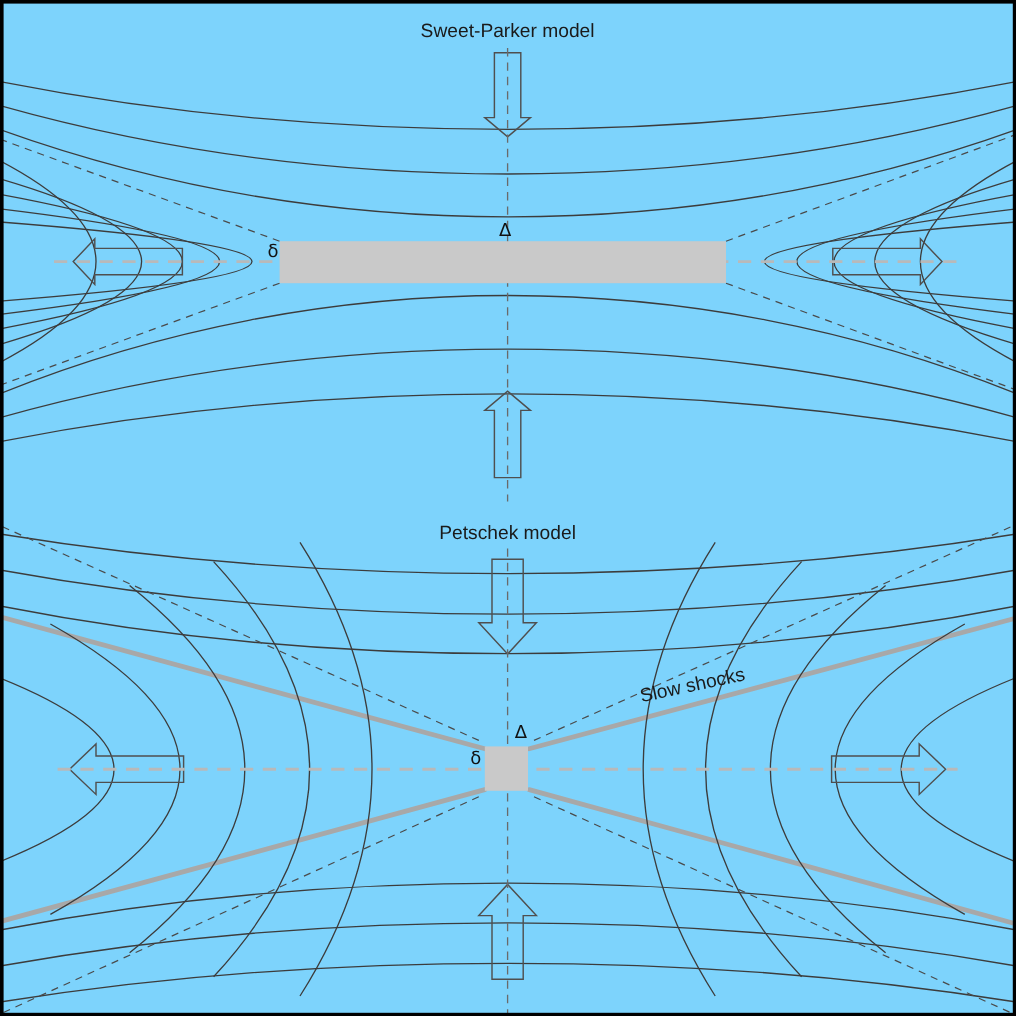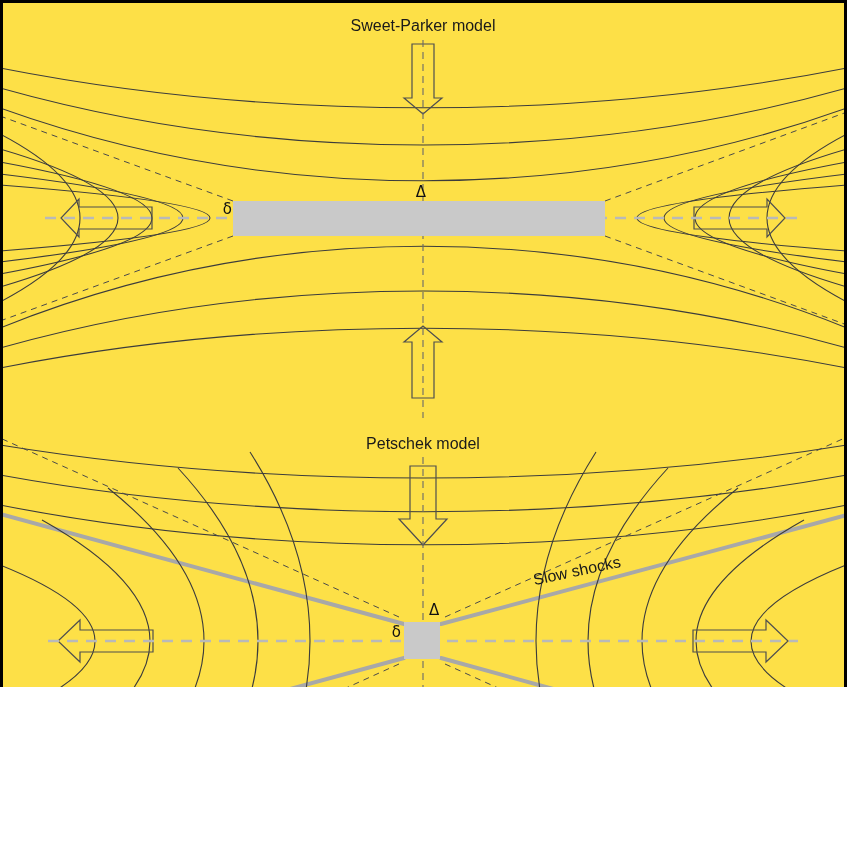--- a/index.html
+++ b/index.html
@@ -1,20 +1,20 @@
 <!DOCTYPE html>
 <html><head>
 <meta charset="utf-8">
 <style>
   html,body{margin:0;padding:0;background:#ffffff;}
   .figure-frame{
     position:relative;
-    width:847px;height:687px;
+    width:847px;height:847px;
     box-sizing:border-box;
-    background:#fde047;
+    background:#7dd3fc;
     overflow:hidden;
   }
   svg{display:block;}
   .fieldline{fill:none;stroke:#3c3c3c;stroke-width:1.1;}
   .separatrix{fill:none;stroke:#4a4a4a;stroke-width:1;stroke-dasharray:6 5;}
   .shock{fill:none;stroke-width:4;stroke-linecap:round;}
   .vdash{fill:none;stroke:#6a6a6a;stroke-width:1.1;stroke-dasharray:7 5;}
   .hdash{fill:none;stroke:#b9b9b9;stroke-width:2.4;stroke-dasharray:11 8;}
   .arrow{fill:none;stroke:#4f4f4f;stroke-width:1.2;stroke-linejoin:miter;}
   .grayfill{stroke:none;}

